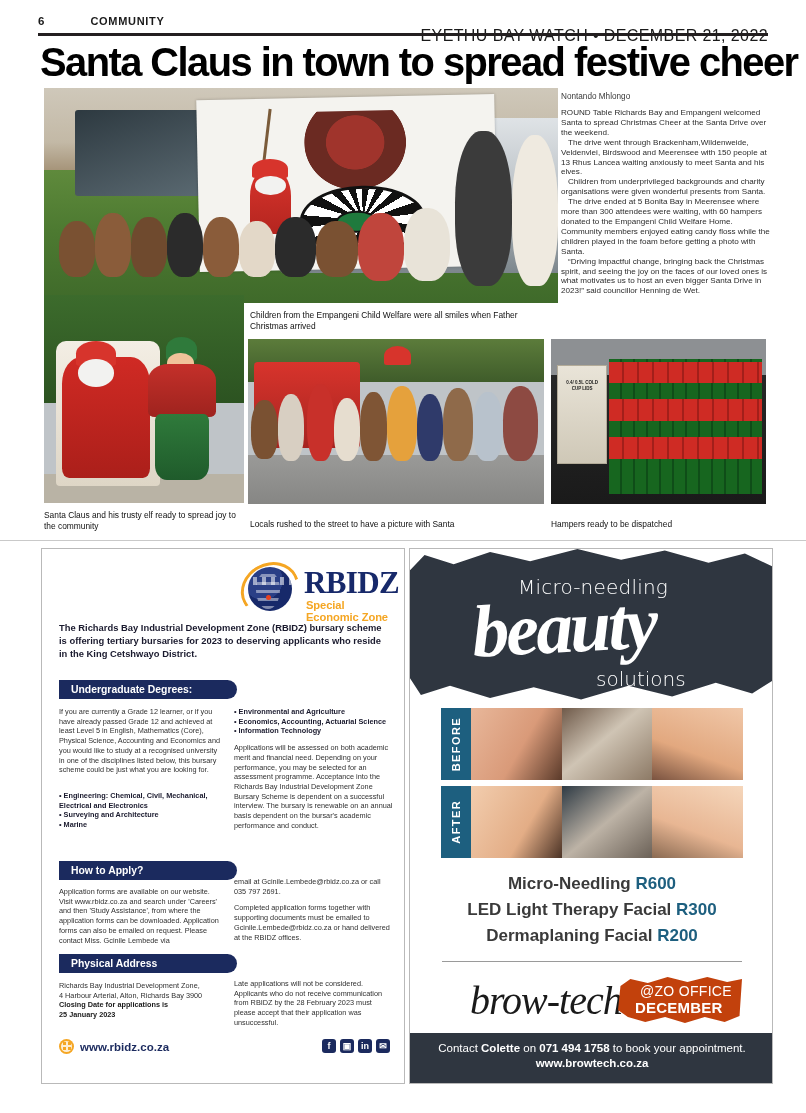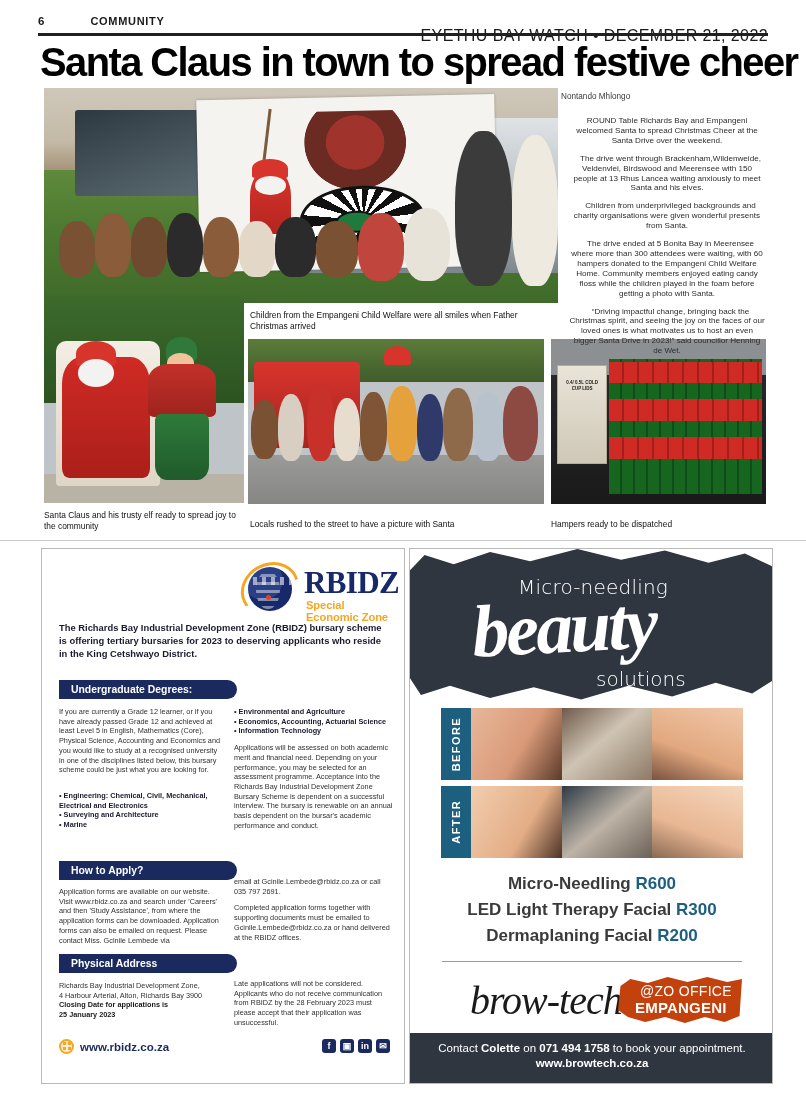--- a/index.html
+++ b/index.html
@@ -129,21 +129,21 @@
   #cap-main   { left:250px; top:310px; width:300px; }
   #cap-santa  { left:44px;  top:510px; width:200px; }
   #cap-locals { left:250px; top:519px; width:300px; }
   #cap-hamp   { left:551px; top:519px; width:220px; }
 
   
   .byline { position:absolute; left:561px; top:92px; width:210px;
             font-size:8.2px; color:#3a3a3a; }
   .article { position:absolute; left:561px; top:108px; width:212px;
              font-size:8.1px; line-height:9.9px; color:#2c2c2c; text-align:left; }
-  .article p { margin:8px;text-align:center; }
+  .article p { margin:0; }
   .article p + p { text-indent: 7px; }
 
   
   .big-rule { position:absolute; left:0; top:540px; width:806px; height:1px; background:#c9c9c9; }
 
   
   .ad-left {
     position:absolute; left:41px; top:548px; width:364px; height:536px;
     border:1px solid #b9b9b9; background:#fff;
   }
@@ -449,21 +449,21 @@
         <div><span>LED Light Therapy Facial </span><span class="amt">R300</span></div>
         <div><span>Dermaplaning Facial </span><span class="amt">R200</span></div>
       </div>
 
     <div class="bt-divider"></div>
 
     <div class="bt-brand">
       <div class="bt-brow">brow-tech</div>
       <div class="bt-badge">
         <div class="l1">@ZO OFFICE</div>
-        <div class="l2">EMPANGENI</div>
+        <div class="l2">DECEMBER</div>
       </div>
     </div>
 
     <div class="bt-footer">
       <div class="f1" id="bt-footer-line"><span>Contact </span><span style="font-weight: 700;">Colette</span><span> on </span><span style="font-weight: 700;">071 494 1758</span><span> to book your appointment.</span></div>
       <div class="f2">www.browtech.co.za</div>
     </div>
   </div>
 
 </div>

